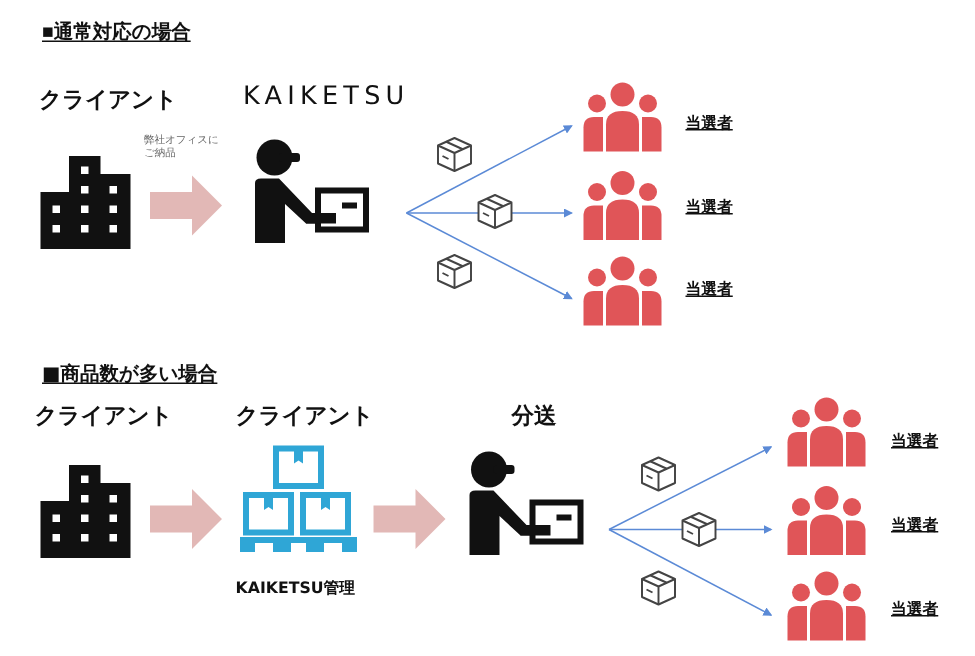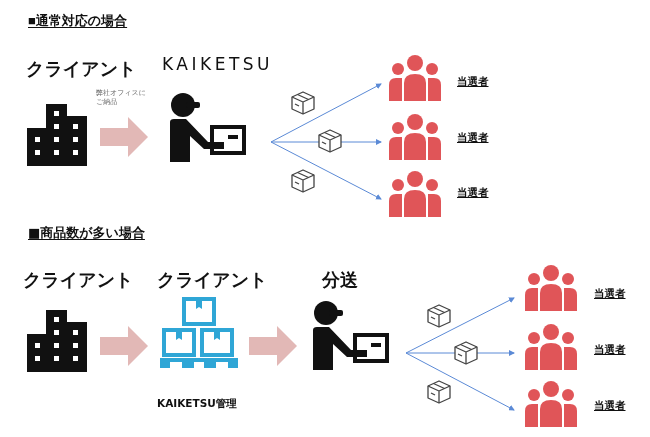--- a/index.html
+++ b/index.html
@@ -1,21 +1,21 @@
 <!DOCTYPE html>
 <html><head>
 <meta charset="utf-8">
 <style>
   html, body { margin: 0; padding: 0; background: #ffffff; }
   body { width: 650px; height: 437px; position: relative; overflow: hidden;
          font-family: "DejaVu Sans", "Liberation Sans", sans-serif; color: #111; }
   .abs { position: absolute; }
   .section-title { font-size: 13px; font-weight: bold; text-decoration: underline;
                    text-underline-offset: 2px; white-space: nowrap; }
-  .label { font-size: 18px; font-weight: bold; white-space: nowrap; }
+  .label { font-size: 15px; font-weight: bold; white-space: nowrap; }
   .small-note { font-size: 7px; color: #666; line-height: 9px; white-space: nowrap; }
   .logo { font-family: "DejaVu Sans", "Liberation Sans", sans-serif; font-size: 17px; letter-spacing: 3.5px; font-weight: normal; }
   .winner-label { font-size: 10.5px; font-weight: bold; white-space: nowrap; text-decoration: underline; }
   .wh-label { font-size: 10.5px; font-weight: bold; white-space: nowrap; }
   svg { display: block; overflow: visible; }
 </style>
 </head>
 <body>
 
 <div class="abs section-title" style="left:28px; top:12px;font-family:Liberation Mono, monospace;">■通常対応の場合</div>
@@ -145,27 +145,27 @@
         <circle cx="9" cy="14" r="6"></circle>
         <circle cx="43" cy="14" r="6"></circle>
         <path d="M15 46 V28 Q15 19 26 19 Q37 19 37 28 V46 Z"></path>
         <path d="M0 46 V30 Q0 23 7 23 H13 V46 Z"></path>
         <path d="M52 46 V30 Q52 23 45 23 H39 V46 Z"></path>
       </g>
     </svg>
 </div>
 <div class="abs winner-label" style="left:457px; top:186px;">当選者</div>
 
-<div class="abs section-title" style="left:28px; top:224px;">■商品数が多い場合</div>
+<div class="abs section-title" style="left:28px; top:240px;">■商品数が多い場合</div>
 
 <div class="abs label" style="left:23px; top:268px;">クライアント</div>
 
 <div class="abs label" style="left:157px; top:268px;">クライアント</div>
 
-<div class="abs label" style="left:322px; top:268px;">分送</div>
+<div class="abs label" style="left:341px; top:268px;">分送</div>
 
 <div class="abs" style="left:27px; top:310px;">
   <svg width="60" height="62" viewBox="0 0 60 62">
     <path d="M0 62 V24 H19 V0 H40 V12 H60 V62 Z" fill="#111"></path>
     <g fill="#fff">
       <rect x="27" y="7" width="5" height="5"></rect>
       <rect x="27" y="20" width="5" height="5"></rect>
         <rect x="46" y="20" width="5" height="5"></rect>
       <rect x="8" y="33" width="5" height="5"></rect>
         <rect x="27" y="33" width="5" height="5"></rect>
@@ -196,21 +196,21 @@
       <path d="M54 33 H60 V43 L57 41 L54 43 Z"></path>
       <rect x="0" y="61" width="78" height="4"></rect>
       <rect x="0" y="65" width="10" height="6"></rect>
       <rect x="22" y="65" width="12" height="6"></rect>
       <rect x="44" y="65" width="12" height="6"></rect>
       <rect x="68" y="65" width="10" height="6"></rect>
       <rect x="0" y="68" width="78" height="3" fill="none"></rect>
     </g>
   </svg>
 </div>
-<div class="abs wh-label" style="left:157px; top:385px;margin-top:12px;">KAIKETSU管理</div>
+<div class="abs wh-label" style="left:157px; top:385px;">KAIKETSU管理</div>
 
 <div class="abs" style="left:249px; top:326px;">
   <svg width="48" height="40" viewBox="0 0 48 40">
     <path d="M0 11 H28 V0 L48 20 L28 40 V29 H0 Z" fill="#e2b8b6"></path>
   </svg>
 </div>
 
 <div class="abs" style="left:309px; top:300px;">
   <svg width="84" height="70" viewBox="0 0 84 70">
     <circle cx="17" cy="13" r="12" fill="#111"></circle>

